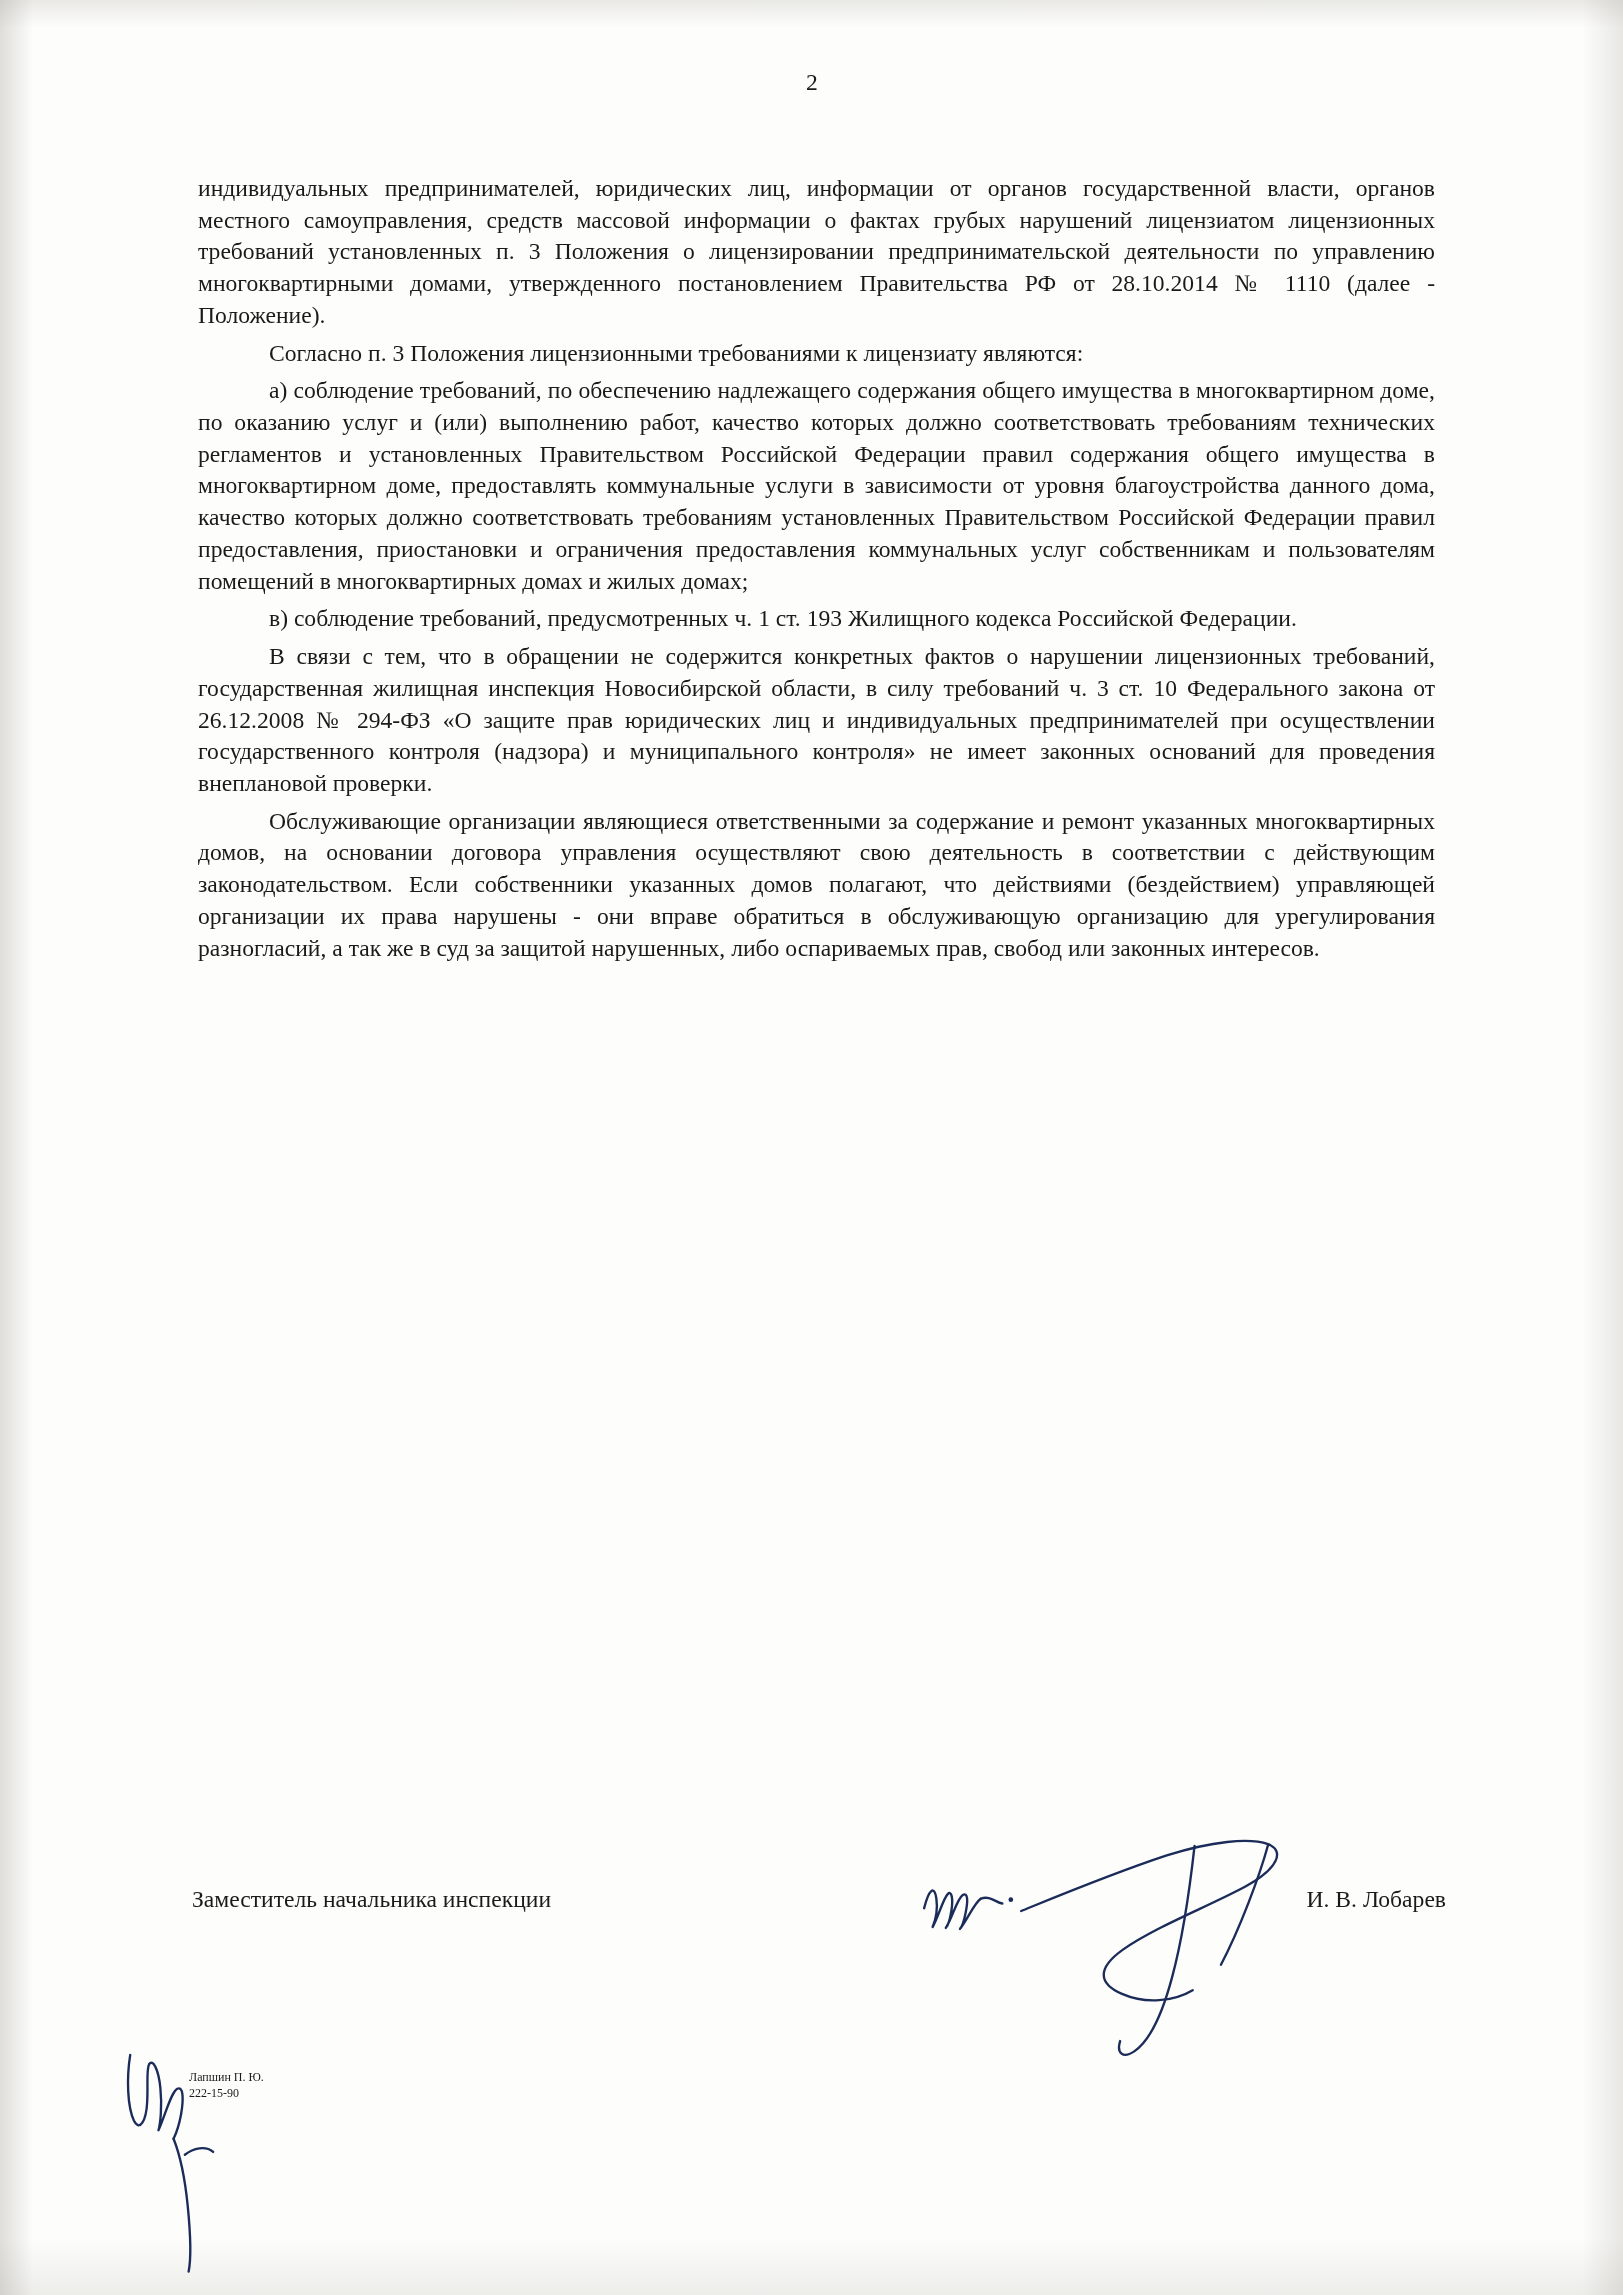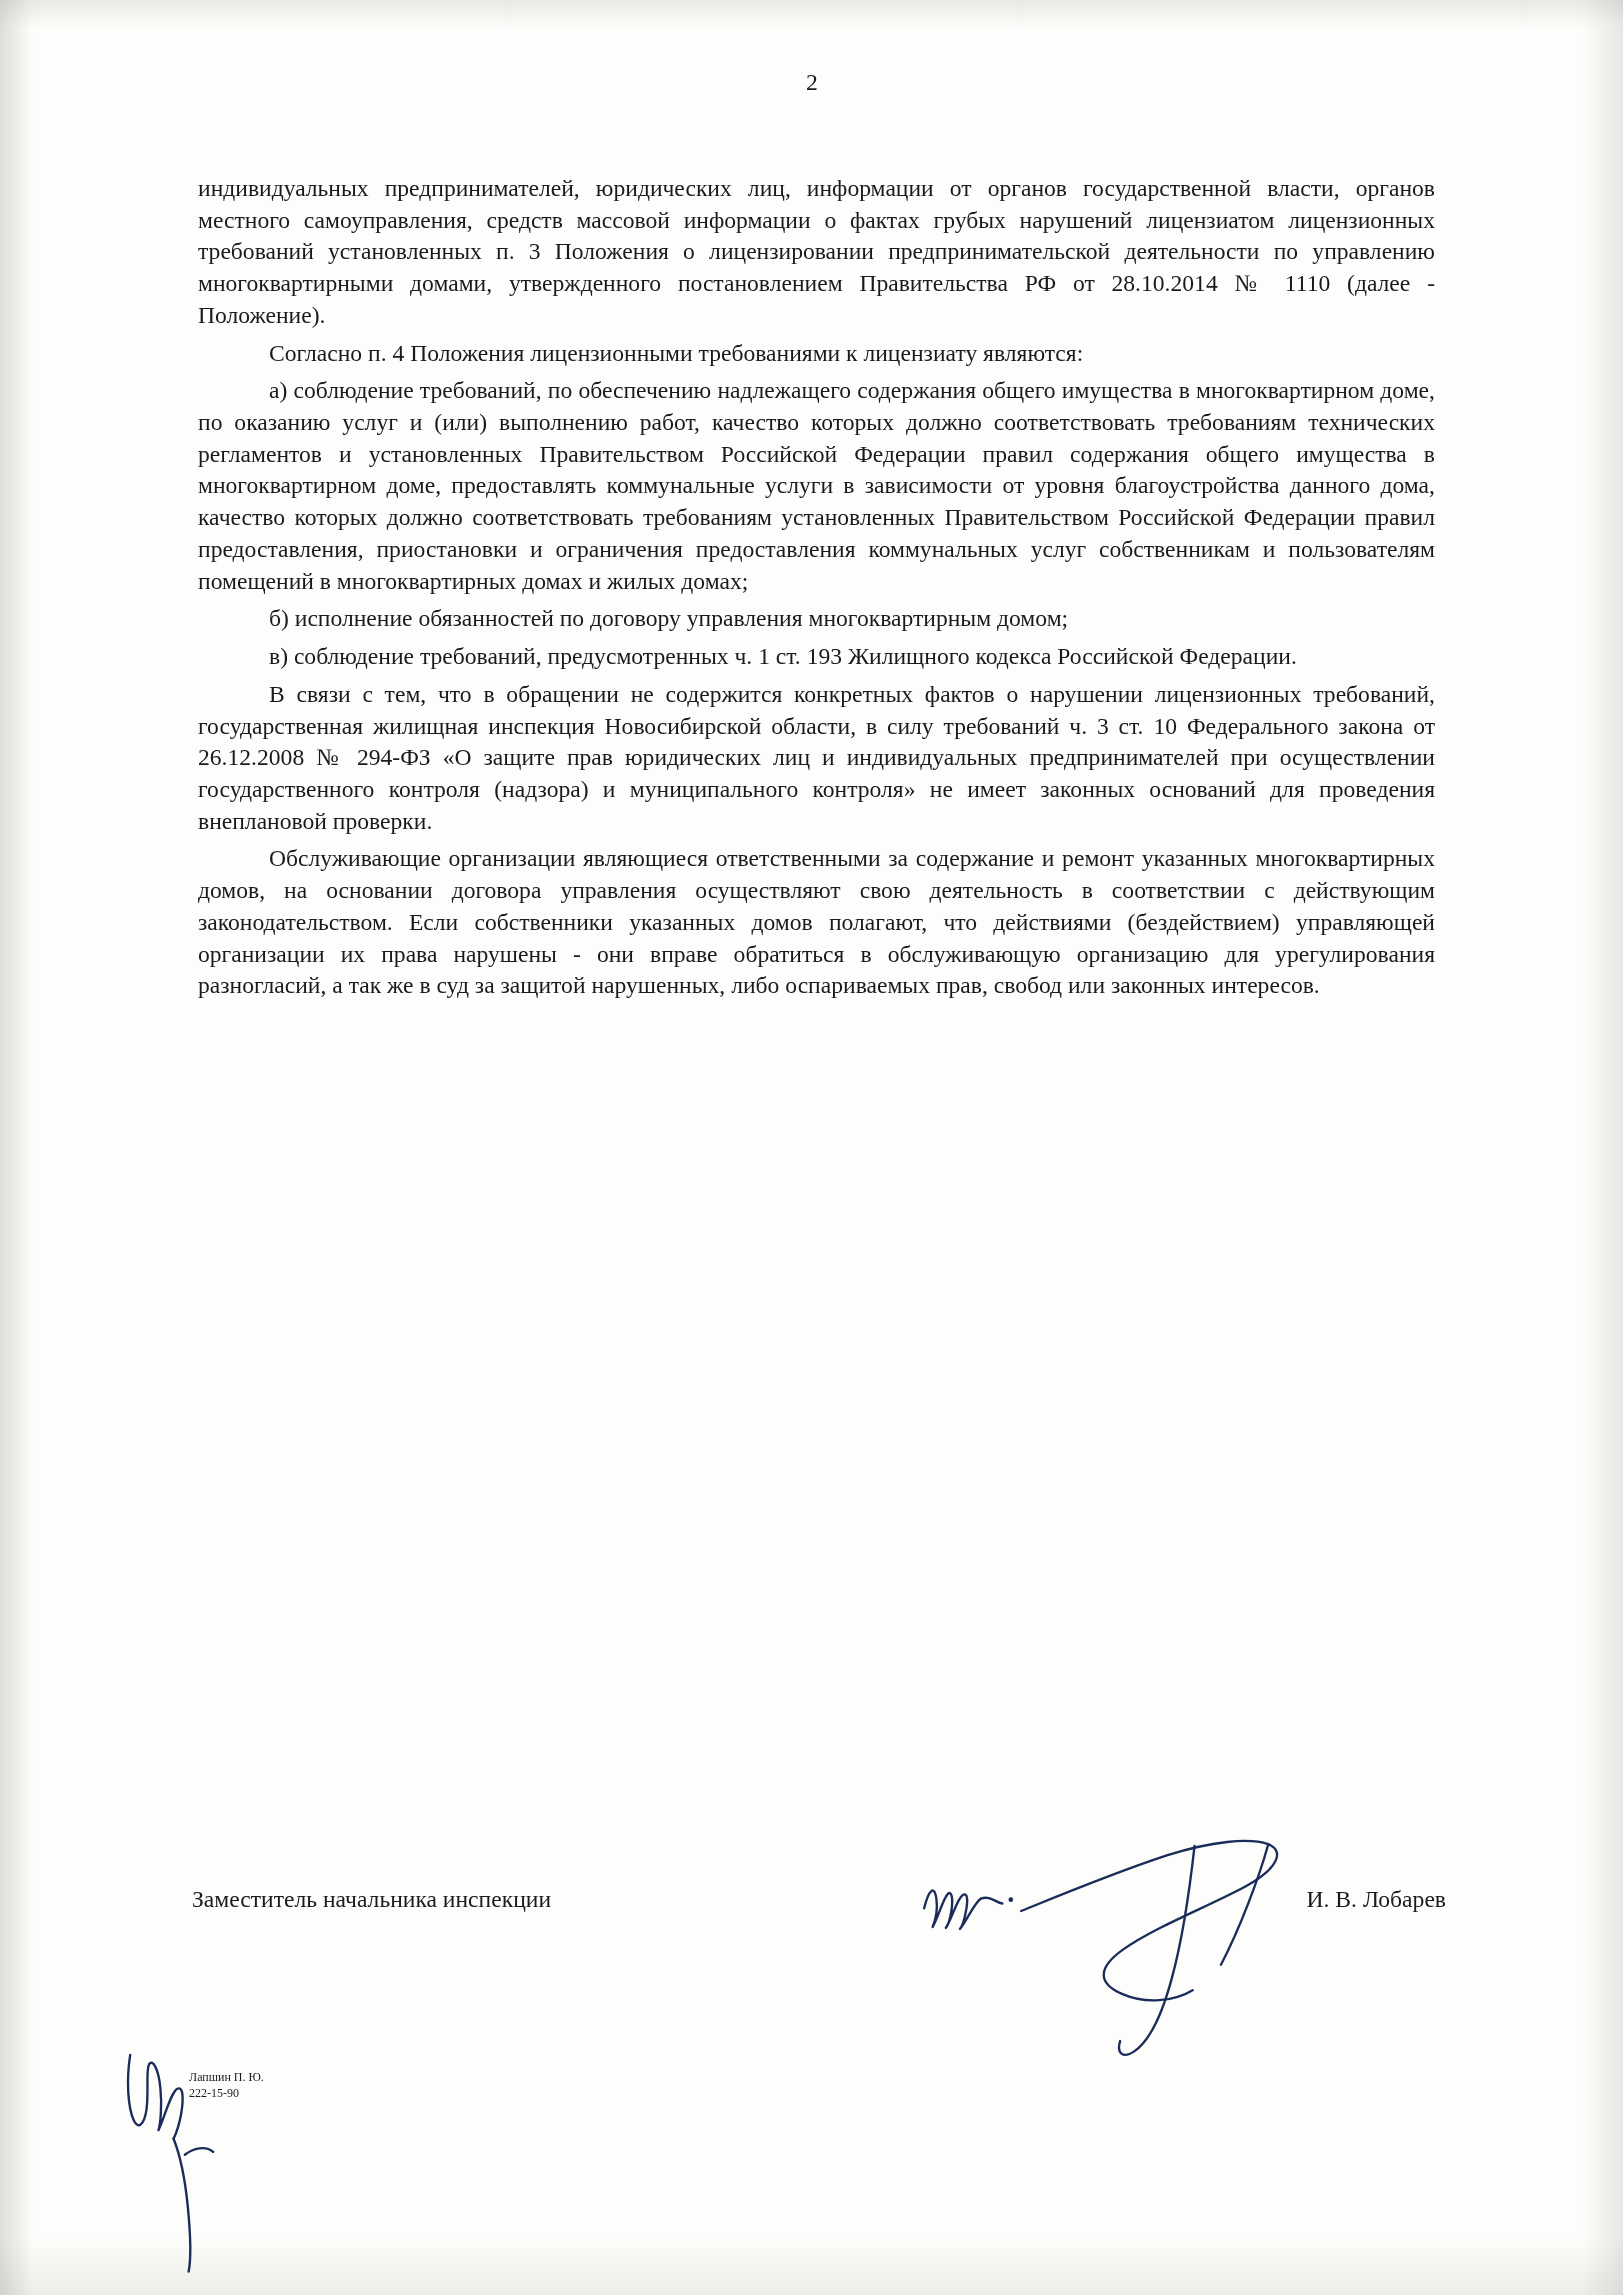--- a/index.html
+++ b/index.html
@@ -129,23 +129,22 @@
 
   <div class="scan-edge-top"></div>
   <div class="scan-edge-left"></div>
   <div class="scan-edge-right"></div>
   <div class="scan-edge-bottom"></div>
 
   <div class="page-number">2</div>
 
   <div class="content">
     <p>индивидуальных предпринимателей, юридических лиц, информации от органов государственной власти, органов местного самоуправления, средств массовой информации о фактах грубых нарушений лицензиатом лицензионных требований установленных п. 3 Положения о лицензировании предпринимательской деятельности по управлению многоквартирными домами, утвержденного постановлением Правительства РФ от 28.10.2014 № 1110 (далее - Положение).</p>
-    <p class="indent">Согласно п. 4 Положения лицензионными требованиями к лицензиату являются:</p>
+    <p class="indent">Согласно п. 3 Положения лицензионными требованиями к лицензиату являются:</p>
     <p class="indent">а) соблюдение требований, по обеспечению надлежащего содержания общего имущества в многоквартирном доме, по оказанию услуг и (или) выполнению работ, качество которых должно соответствовать требованиям технических регламентов и установленных Правительством Российской Федерации правил содержания общего имущества в многоквартирном доме, предоставлять коммунальные услуги в зависимости от уровня благоустройства данного дома, качество которых должно соответствовать требованиям установленных Правительством Российской Федерации правил предоставления, приостановки и ограничения предоставления коммунальных услуг собственникам и пользователям помещений в многоквартирных домах и жилых домах;</p>
-    <p class="indent">б) исполнение обязанностей по договору управления многоквартирным домом;</p>
     <p class="indent">в) соблюдение требований, предусмотренных ч. 1 ст. 193 Жилищного кодекса Российской Федерации.</p>
     <p class="indent">В связи с тем, что в обращении не содержится конкретных фактов о нарушении лицензионных требований, государственная жилищная инспекция Новосибирской области, в силу требований ч. 3 ст. 10 Федерального закона от 26.12.2008 № 294-ФЗ «О защите прав юридических лиц и индивидуальных предпринимателей при осуществлении государственного контроля (надзора) и муниципального контроля» не имеет законных оснований для проведения внеплановой проверки.</p>
     <p class="indent">Обслуживающие организации являющиеся ответственными за содержание и ремонт указанных многоквартирных домов,  на основании договора управления осуществляют свою деятельность в соответствии с действующим законодательством. Если собственники указанных домов полагают, что действиями (бездействием) управляющей организации их права нарушены -  они вправе обратиться в обслуживающую организацию для урегулирования разногласий, а так же в суд за защитой нарушенных, либо оспариваемых прав, свобод или законных интересов.</p>
   </div>
 
   <div class="signature-block">
     <div class="sig-title">Заместитель начальника инспекции</div>
     <div class="sig-name">И. В. Лобарев</div>
   </div>
 

